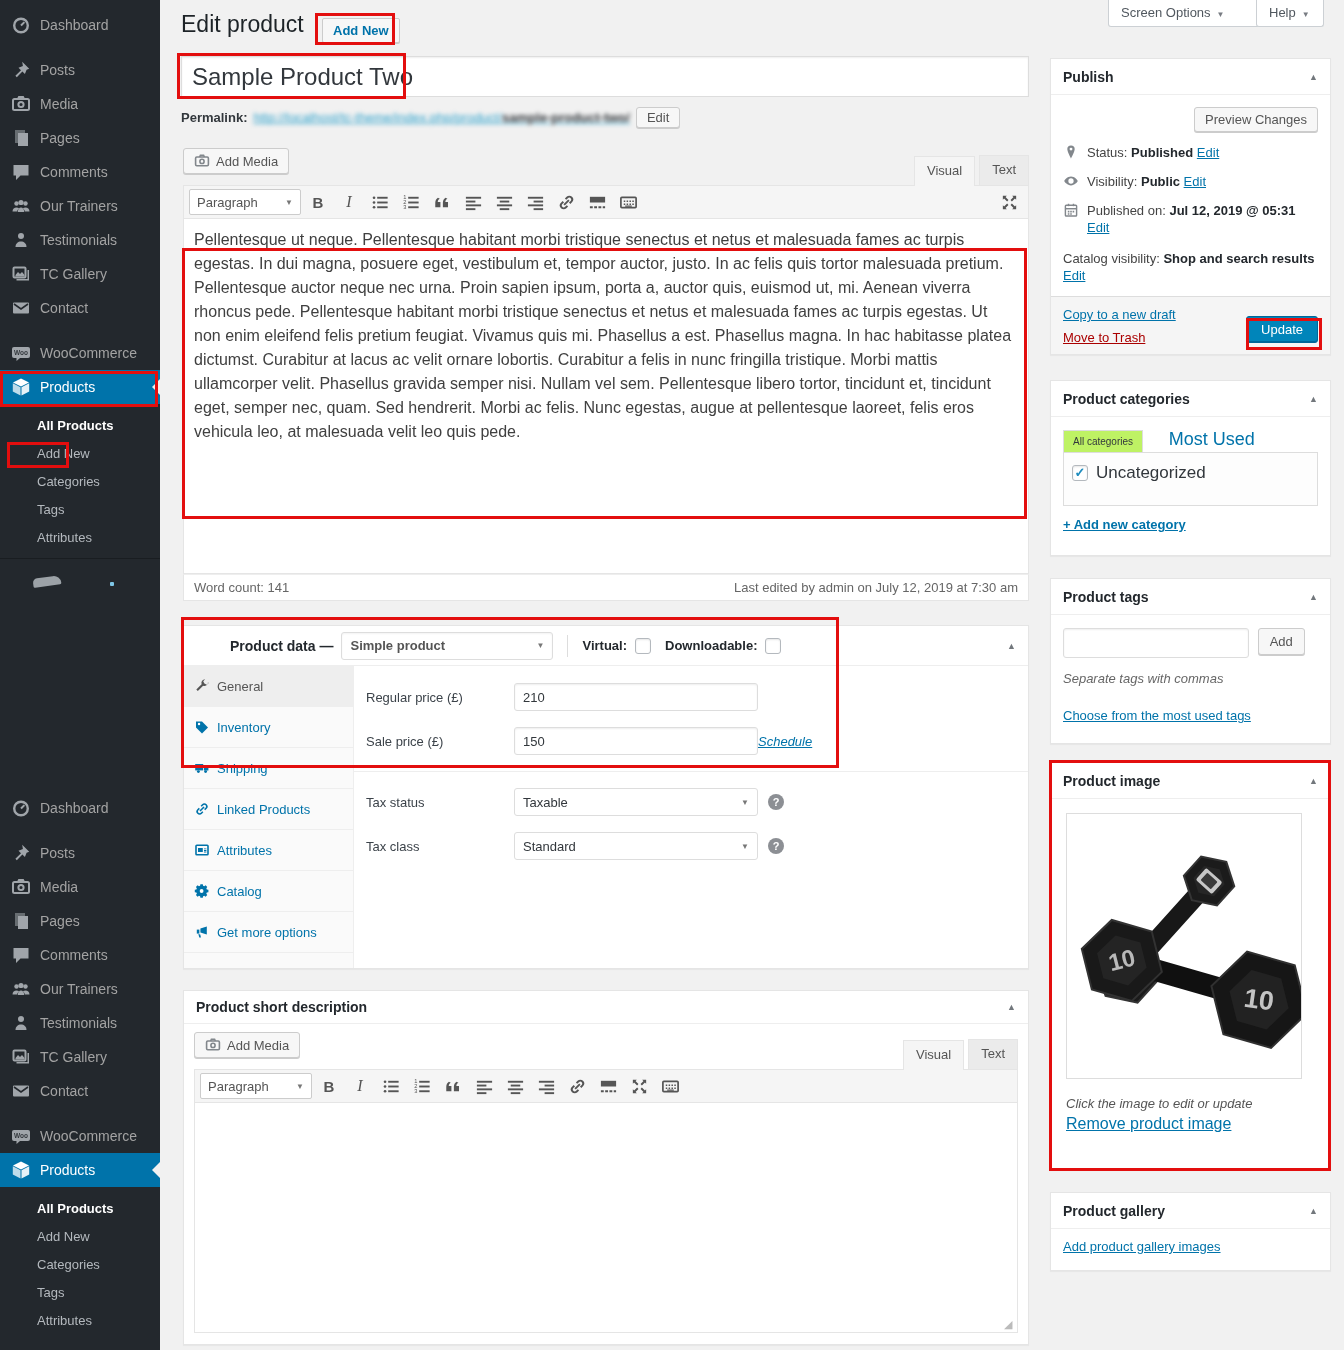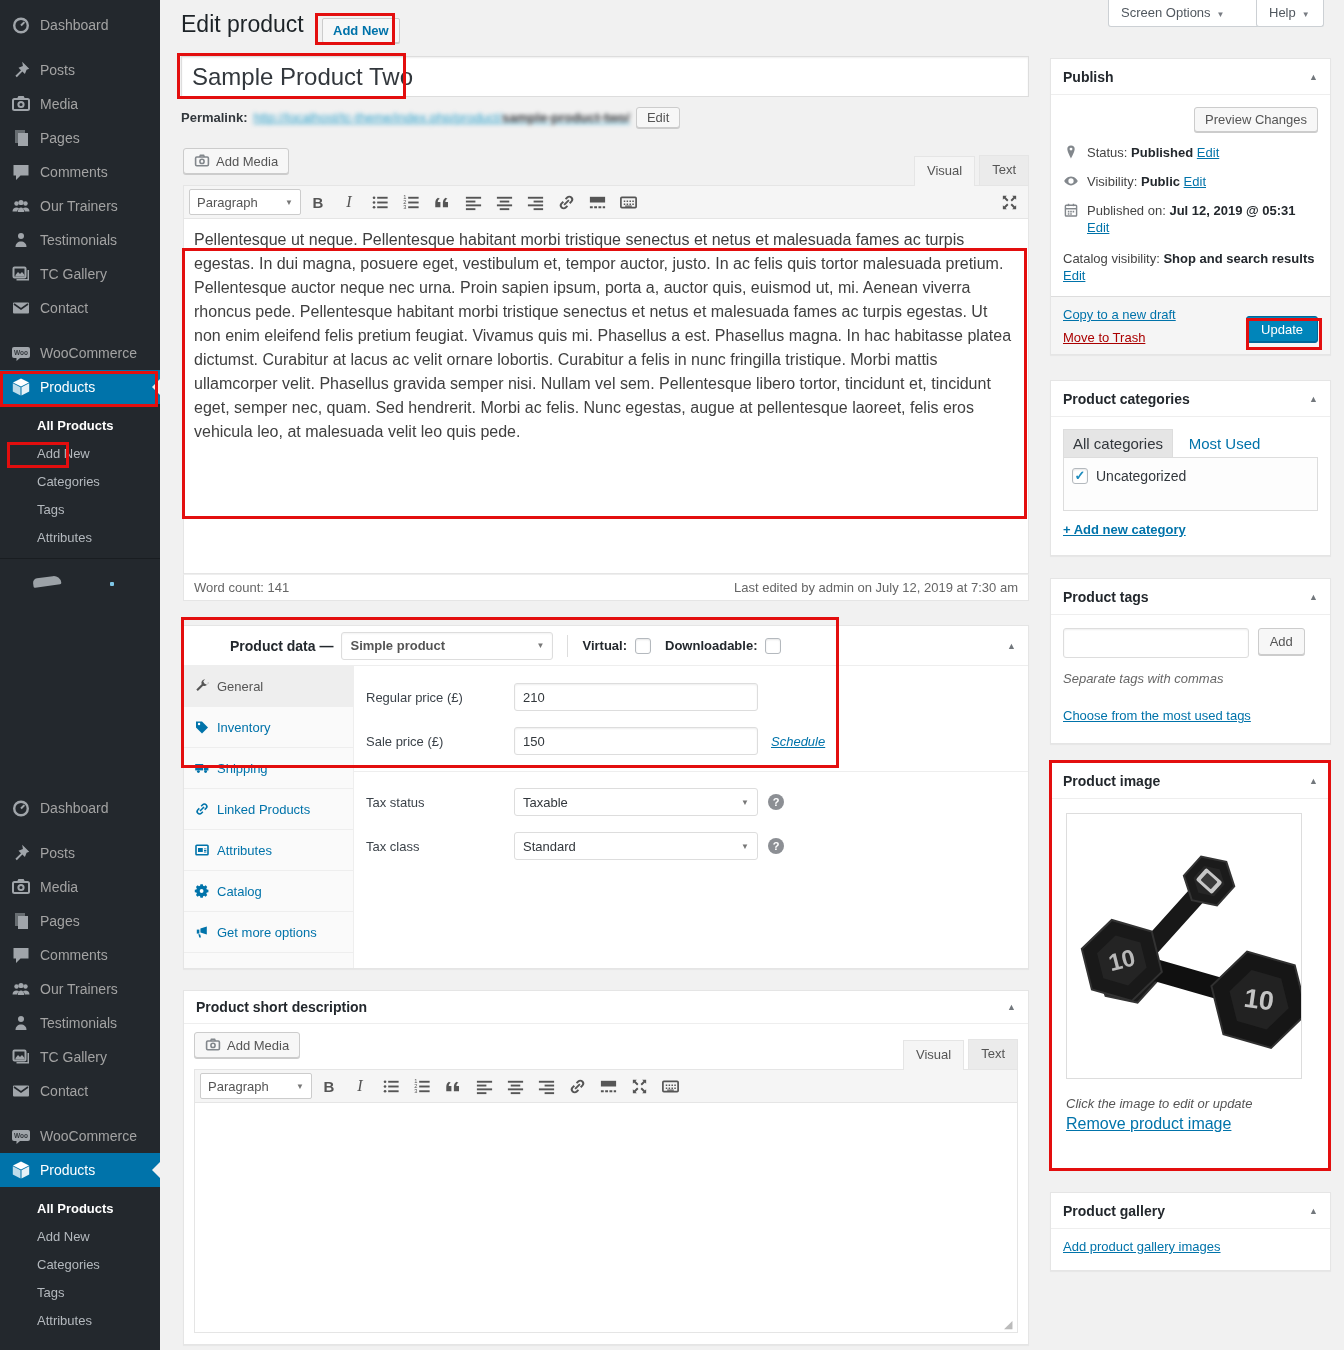--- a/index.html
+++ b/index.html
@@ -78,38 +78,38 @@
   #wc-tabs .wtab { display:flex; align-items:center; gap:7px; padding:0 10px; height:41px; font-size:13px; color:#0073aa; border-bottom:1px solid #eee; cursor:pointer; }
   #wc-tabs .wtab svg { width:16px; height:16px; color:#0073aa; flex:0 0 16px; }
   #wc-tabs .wtab.on { background:#eee; color:#555; }
   #wc-tabs .wtab.on svg { color:#555; }
   #wc-fields { flex:1; padding-top:17px; }
   .frow { display:flex; align-items:center; margin-bottom:16px; }
   .frow label { width:148px; margin-left:12px; font-size:13px; color:#3c434a; }
   .wc-input { width:244px; height:28px; border:1px solid #ddd; border-radius:3px; box-shadow:inset 0 1px 2px rgba(0,0,0,.07); font-family:"Liberation Sans",sans-serif; font-size:13px; color:#32373c; padding:0 8px; }
   .wc-select { width:244px; height:28px; background:#fff; border:1px solid #ddd; border-radius:3px; display:flex; align-items:center; justify-content:space-between; padding:0 8px; font-size:13px; color:#32373c; cursor:pointer; }
   .wc-select .caret { font-size:8px; color:#777; }
-  .schedule { margin-left:13px; color:#0073aa; font-style:italic; text-decoration:underline; font-size:13px; }
+  .schedule { color:#0073aa; font-style:italic; text-decoration:underline; font-size:13px; }
   .qmark { margin-left:10px; width:16px; height:16px; border-radius:50%; background:#8c8f94; color:#fff; font-size:11px; font-weight:bold; display:inline-flex; align-items:center; justify-content:center; }
   .fsep { border-top:1px solid #eee; margin:2px 0 16px; }
 
   
   .rc-body { padding:10px 12px; font-size:13px; color:#444; }
   .mi-row { display:flex; align-items:flex-start; gap:8px; margin:12px 0; line-height:17px; }
   .mi-row svg { width:16px; height:16px; color:#82878c; flex:0 0 16px; }
   .mi-row b { color:#23282d; }
   .link { color:#0073aa; }
   .u { text-decoration:underline; }
   #publish-footer { position:absolute; left:0; right:0; bottom:0; height:58px; background:#f5f5f5; border-top:1px solid #ddd; padding:8px 12px; font-size:13px; }
   #update-btn { position:absolute; right:12px; bottom:11px; background:#0085ba; border:1px solid #006799; border-radius:3px; box-shadow:inset 0 -1px 0 #006799; color:#fff; font-size:13px; padding:5px 14px; cursor:pointer; }
   .trash { color:#a00; text-decoration:underline; }
 
-  .cat-tab { display:inline-block; border:1px solid #ddd; background:#e5e5e5; padding:5px 9px; font-size:15px; color:#32373c; position:relative; z-index:2; margin-bottom:-1px; cursor:pointer; }
+  .cat-tab { display:inline-block; border:1px solid #ddd; background:#bef264; padding:5px 9px; font-size:10px; color:#32373c; position:relative; z-index:2; margin-bottom:-1px; cursor:pointer; }
   .cat-box { border:1px solid #ddd; background:#fdfdfd; height:54px; padding:10px 8px; position:relative; z-index:1; }
-  .cat-item { display:flex; align-items:center; gap:8px; font-size:14px; color:#32373c; }
+  .cat-item { display:flex; align-items:center; gap:8px; font-size:17px; color:#32373c; }
 
   .tag-input { width:186px; height:30px; border:1px solid #ddd; border-radius:3px; box-shadow:inset 0 1px 2px rgba(0,0,0,.07); font-family:"Liberation Sans",sans-serif; font-size:13px; padding:0 8px; }
   .hint { font-style:italic; color:#666; font-size:13px; }
 
   #pimg-frame { margin:14px 15px 0; width:236px; height:266px; border:1px solid #ddd; background:#fff; display:flex; align-items:center; justify-content:center; cursor:pointer; }
 
   
   #sd-editor { position:absolute; left:0; right:0; top:33px; }
   .sd-body { background:#fff; border:1px solid #e5e5e5; border-top:none; height:230px; position:relative; }
   .rz { position:absolute; right:2px; bottom:2px; width:11px; height:11px; color:#bbb; font-size:11px; line-height:11px; cursor:nwse-resize; }
@@ -777,21 +777,21 @@
     </div>
   </div>
 
   <div class="postbox" style="left:1050px;top:380px;width:281px;height:176px;">
     <div class="hndle">
         <span>Product categories</span>
         <span class="toggle">▲</span>
       </div>
     <div class="rc-body" style="padding-top:12px;">
       <span class="cat-tab">All categories</span>
-      <a class="link" style="margin-left:12px;font-size:15px;">Most Used</a>
+      <a class="link" style="margin-left:22px;font-size:18px;">Most Used</a>
       <div class="cat-box">
         <div class="cat-item">
           <span class="cb checked"></span>
           <span>Uncategorized</span>
         </div>
       </div>
       <div style="margin-top:11px;"><a class="link u" style="font-weight:bold;">+ Add new category</a></div>
     </div>
   </div>
 

